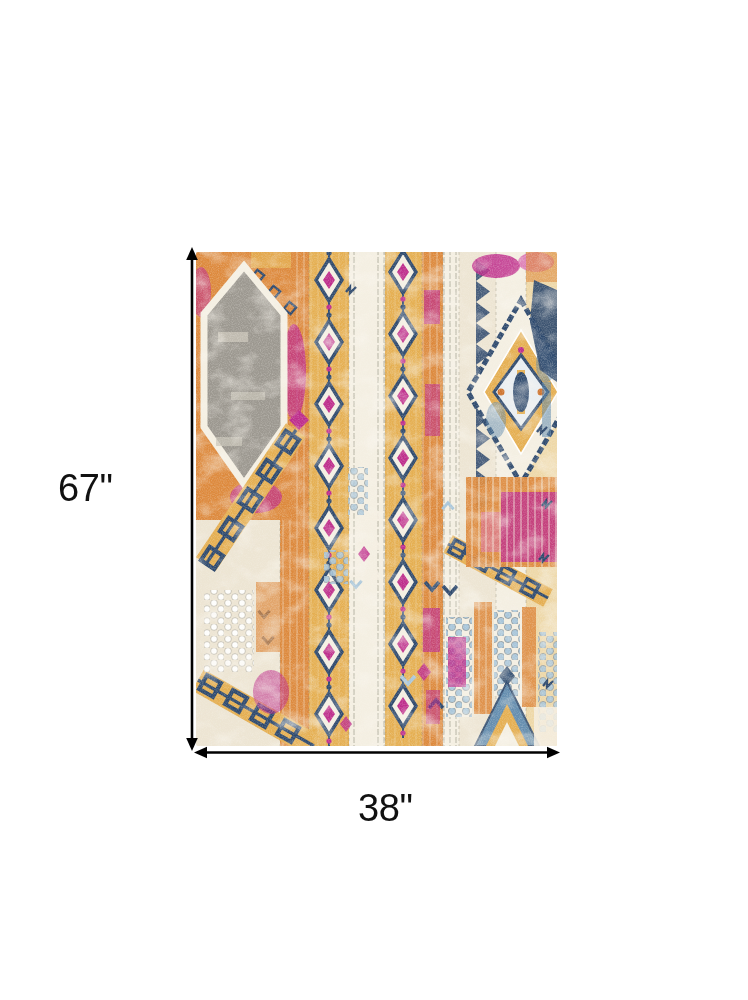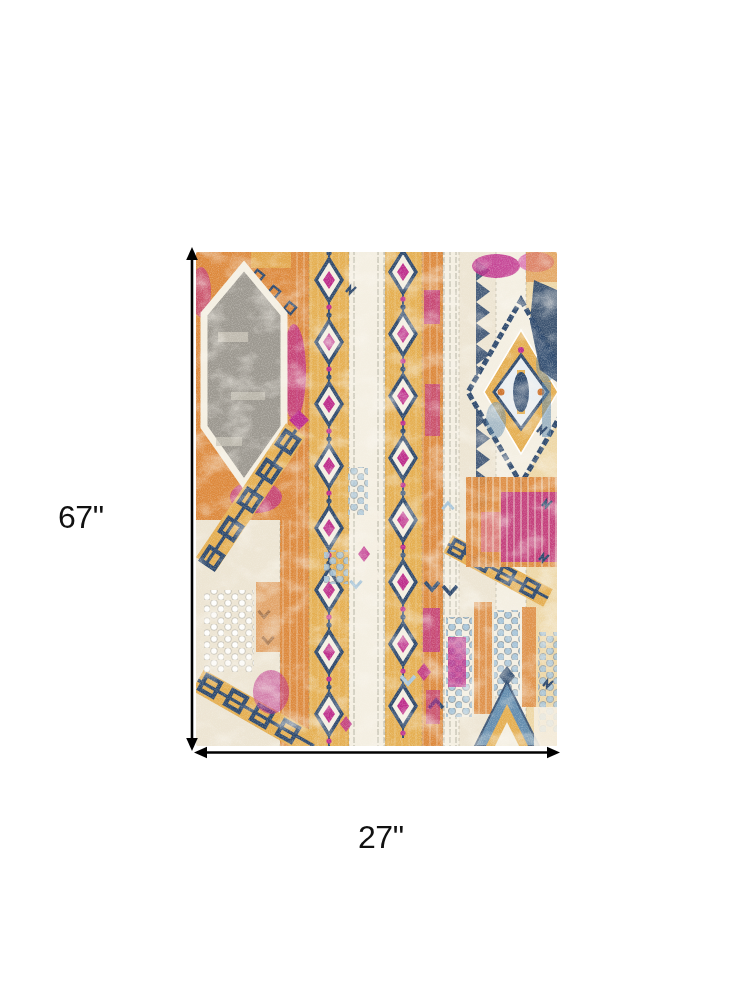--- a/index.html
+++ b/index.html
@@ -7,22 +7,22 @@
     position:relative; width:748px; height:1000px; overflow:hidden;
     background:var(--bg,#ffffff);
     font-family:"Liberation Sans", sans-serif;
   }
   .rug { position:absolute; left:196px; top:252px; width:361px; height:494px; }
   .rug svg { display:block; width:100%; height:100%; }
   .arrow { position:absolute; }
   .arrow-v { left:184px; top:246px; width:16px; height:506px; }
   .arrow-h { left:193px; top:744px; width:368px; height:17px; }
   .dim-label {
-    position:absolute; color:var(--label,#111111); font-size:32px;
-    line-height:1; letter-spacing:-0.5px; white-space:nowrap;margin-top:32px;
+    position:absolute; color:var(--label,#111111); font-size:38px;
+    line-height:1; letter-spacing:-0.5px; white-space:nowrap;
   }
   .dim-label.height { left:58px; top:469px; }
   .dim-label.width  { left:358px; top:789px; }
 </style>
 </head>
 <body>
 
 <div class="canvas" style="--bg: #ffffff; --arrow: #000000; --label: #111111;">
 
   <div class="rug" style="--cream: #EDE5D3; --cream2: #F4EFE2; --orange: #DD8A3E; --orange2: #CE7430; --gold: #E5AF52; --goldpale: #EFCD85; --magenta: #BE2E8C; --pink: #D868AE; --navy: #2F4A6E; --blue: #5B87AC; --bluelight: #A9C6DA; --gray: #9C9890; --graylight: #C9C4B8;">
@@ -270,14 +270,14 @@
     <polygon points="8,505 2.2,492 13.8,492" fill="var(--arrow,#000)"></polygon>
   </svg>
 
   <svg class="arrow arrow-h" viewBox="0 0 368 17" xmlns="http://www.w3.org/2000/svg">
     <line x1="12" y1="8.5" x2="356" y2="8.5" stroke="var(--arrow,#000)" stroke-width="2.6"></line>
     <polygon points="1,8.5 14,2.7 14,14.3" fill="var(--arrow,#000)"></polygon>
     <polygon points="367,8.5 354,2.7 354,14.3" fill="var(--arrow,#000)"></polygon>
   </svg>
 
   <div class="dim-label height">67''</div>
-  <div class="dim-label width">27''</div>
+  <div class="dim-label width">38''</div>
 </div>
 
 </body></html>

